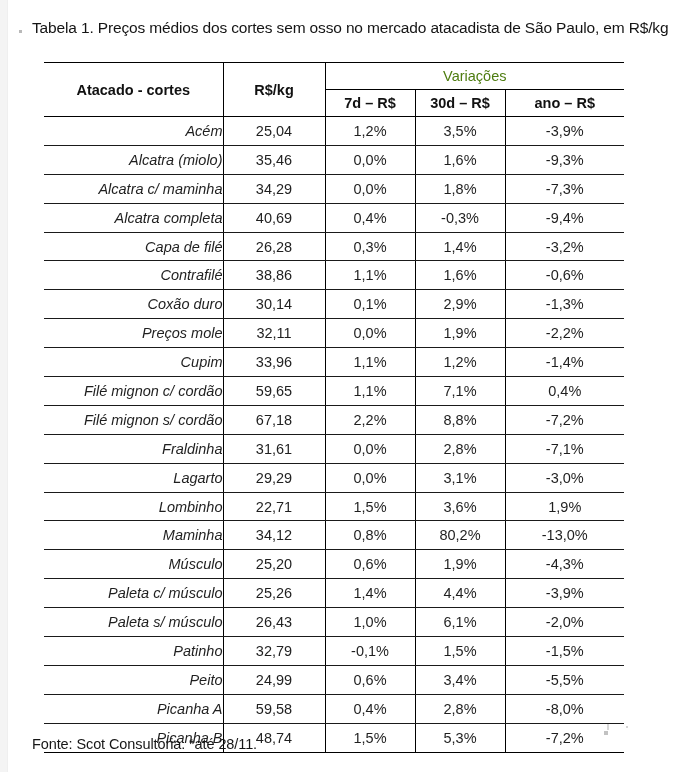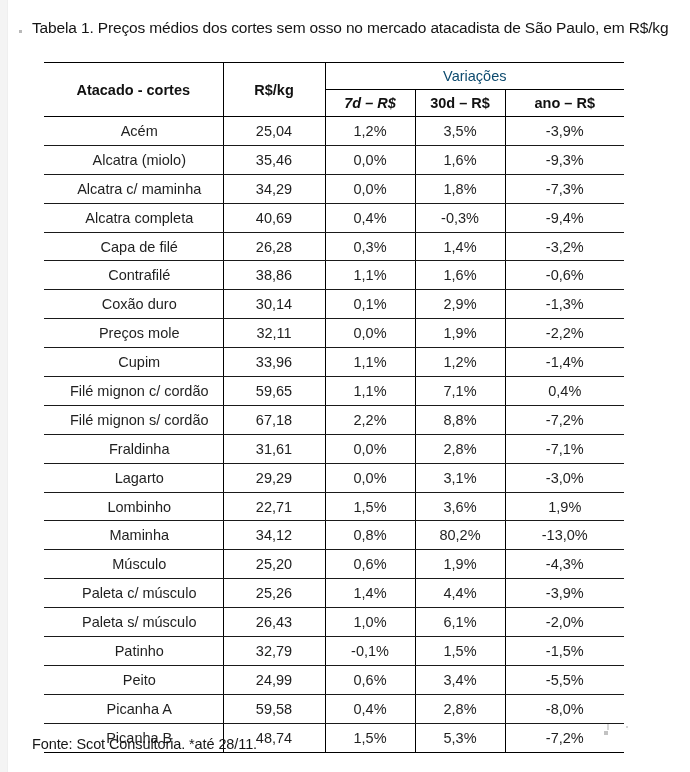--- a/index.html
+++ b/index.html
@@ -95,45 +95,45 @@
   th.h-price {
     border-left: 1.4px solid #000;
   }
   th.h-group {
     height: 26px;
     border-top: 1.6px solid #000;
     border-bottom: 1.3px solid #000;
     border-left: 1.4px solid #000;
     font-weight: normal;
     font-size: 14.5px;
-    color: #0c4a6e;
+    color: #4d7c0f;
   }
   th.h-sub {
     height: 26px;
     border-bottom: 1.6px solid #000;
     border-left: 1.4px solid #000;
   }
   th.h-sub.first-sub {
     border-left: 1.4px solid #000;
-    font-style: italic;
   }
 
   
   tbody td {
     height: 27.9px;
     padding: 0;
     border-bottom: 1.1px solid #1a1a1a;
     font-size: 14.5px;
     color: #1f1f1f;
     vertical-align: middle;
   }
   tbody td.cut-name {
-    text-align: center;
+    text-align: right;
     padding-left: 12px;
     white-space: nowrap;
+    font-style: italic;
   }
   tbody td.num {
     text-align: center;
     border-left: 1.4px solid #000;
   }
   tbody tr:last-child td {
     border-bottom: 1.4px solid #000;
   }
 
   .footnote {

